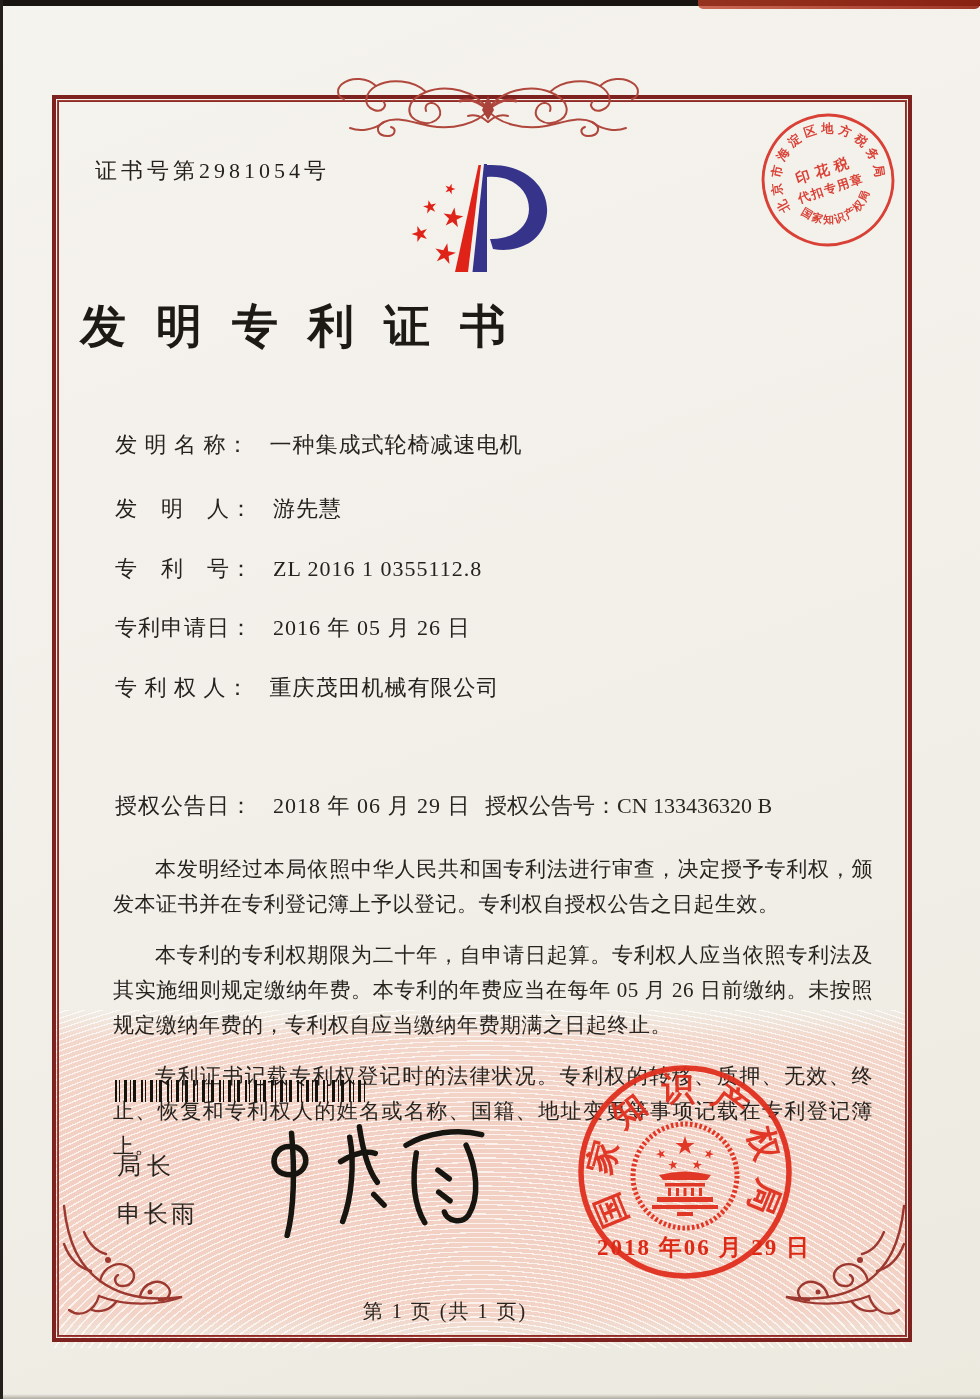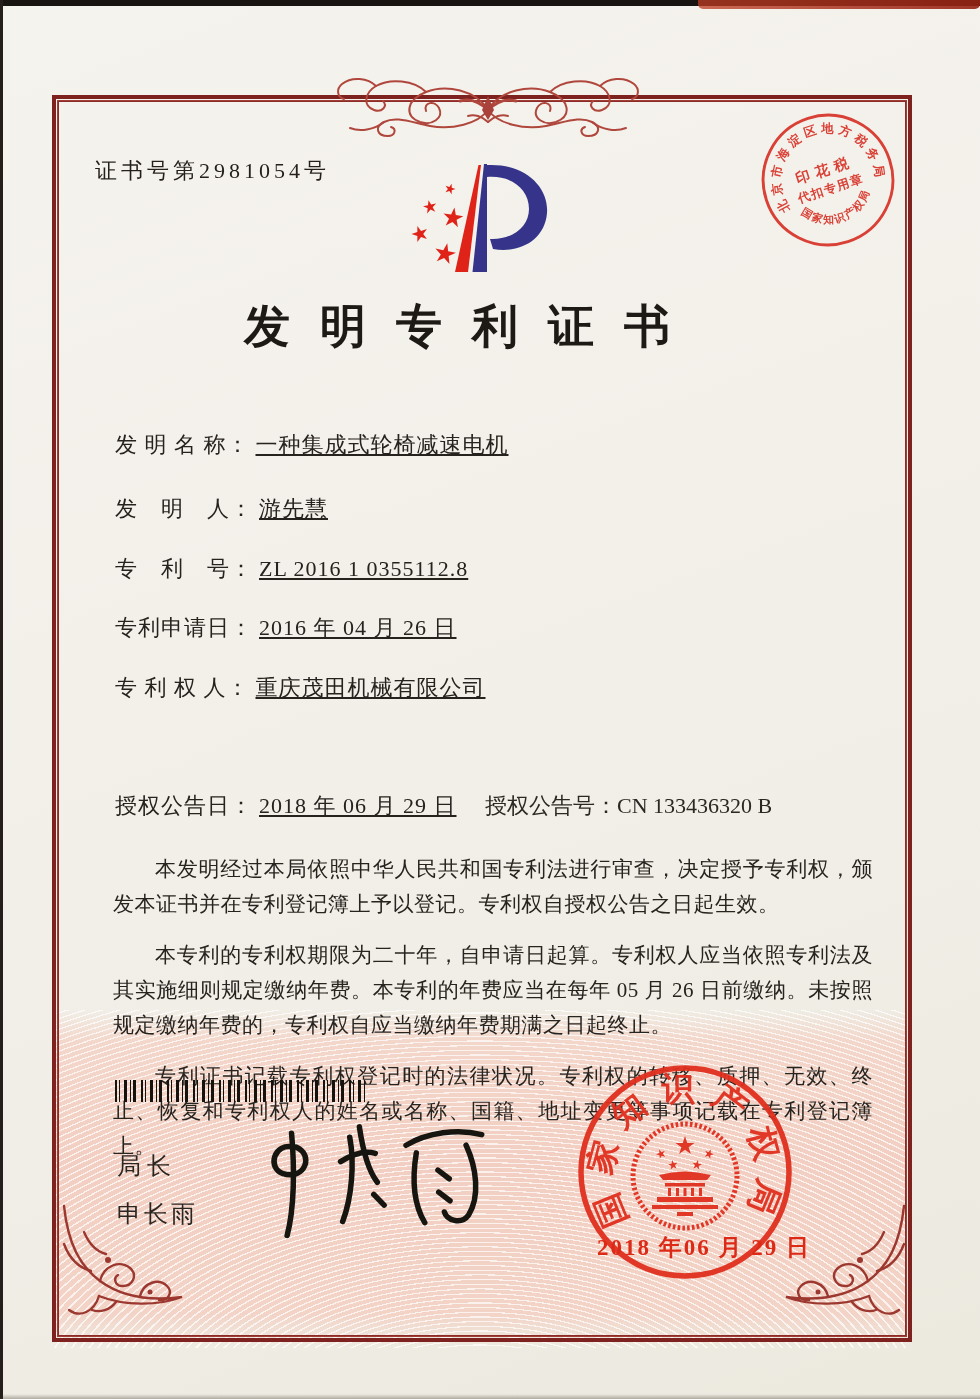--- a/index.html
+++ b/index.html
@@ -30,26 +30,26 @@
   }
 
   
   .frame{position:absolute;left:52px;top:95px;width:860px;height:1247px;
     box-sizing:border-box;border:4px solid #7e2220;}
   .frame .mid{position:absolute;inset:2px;border:1px solid #8d2b28;}
   .frame .inner{position:absolute;inset:1px;border:1px solid #a03d35;}
 
   .cert-no{position:absolute;left:95px;top:156px;font-size:22px;letter-spacing:4px;color:#241f1b;}
 
-  .title{position:absolute;left:36px;top:296px;width:860px;text-align:center;
+  .title{position:absolute;left:68px;top:296px;width:860px;text-align:left;
     font-size:46px;font-weight:600;letter-spacing:30px;padding-left:12px;box-sizing:border-box;color:#1d1a16;}
 
   .field{position:absolute;left:115px;font-size:22px;color:#26221e;white-space:nowrap;}
   .field .flabel{letter-spacing:1px;}
-  .field .fvalue{margin-left:6px;letter-spacing:1px;text-decoration:underline;}
+  .field .fvalue{margin-left:20px;letter-spacing:1px;}
   .f1{top:430px;} .f2{top:494px;} .f3{top:554px;} .f4{top:613px;}
   .f5{top:673px;} .f6{top:733px;} .f7{top:791px;}
   .grant-no{position:absolute;left:485px;top:791px;font-size:22px;white-space:nowrap;}
 
   .body-text{position:absolute;left:97px;top:836px;width:792px;
     font-size:21px;line-height:35px;text-align:justify;color:#27231f;letter-spacing:.5px;}
   .body-text p{margin:16px;text-indent:2em;}
 
   .barcode{position:absolute;left:115px;top:1080px;width:252px;height:22px;
     background:repeating-linear-gradient(90deg,
@@ -179,21 +179,21 @@
   <div class="field f1">
     <span class="flabel">发 明 名 称：</span><span class="fvalue">一种集成式轮椅减速电机</span>
   </div>
   <div class="field f2">
     <span class="flabel">发　明　人：</span><span class="fvalue">游先慧</span>
   </div>
   <div class="field f3">
     <span class="flabel">专　利　号：</span><span class="fvalue">ZL 2016 1 0355112.8</span>
   </div>
   <div class="field f4">
-    <span class="flabel">专利申请日：</span><span class="fvalue">2016 年 04 月 26 日</span>
+    <span class="flabel">专利申请日：</span><span class="fvalue">2016 年 05 月 26 日</span>
   </div>
   <div class="field f5">
     <span class="flabel">专 利 权 人：</span><span class="fvalue">重庆茂田机械有限公司</span>
   </div>
   <div class="field f7">
     <span class="flabel">授权公告日：</span><span class="fvalue">2018 年 06 月 29 日</span>
   </div>
   <div class="grant-no">
     <span class="flabel">授权公告号：</span><span class="fvalue">CN 133436320 B</span>
   </div>
@@ -243,14 +243,15 @@
       <path d="M-26,-1 Q0,-8 26,-1 L22,4 L-22,4 Z"></path>
       <rect x="-20" y="7" width="40" height="3.5"></rect>
       <path d="M-17,12 h3 v8 h-3 z M-9,12 h3 v8 h-3 z M-1.5,12 h3 v8 h-3 z M6,12 h3 v8 h-3 z M14,12 h3 v8 h-3 z"></path>
       <rect x="-28" y="21" width="56" height="5"></rect>
       <rect x="-33" y="29" width="66" height="4"></rect>
       <rect x="-8" y="36" width="16" height="4"></rect>
     </g>
   </svg>
   <div class="seal-date">2018 年06 月 29 日</div>
 
+  <div class="footer">第 1 页 (共 1 页)</div>
 
 </div>
 
 </body></html>

